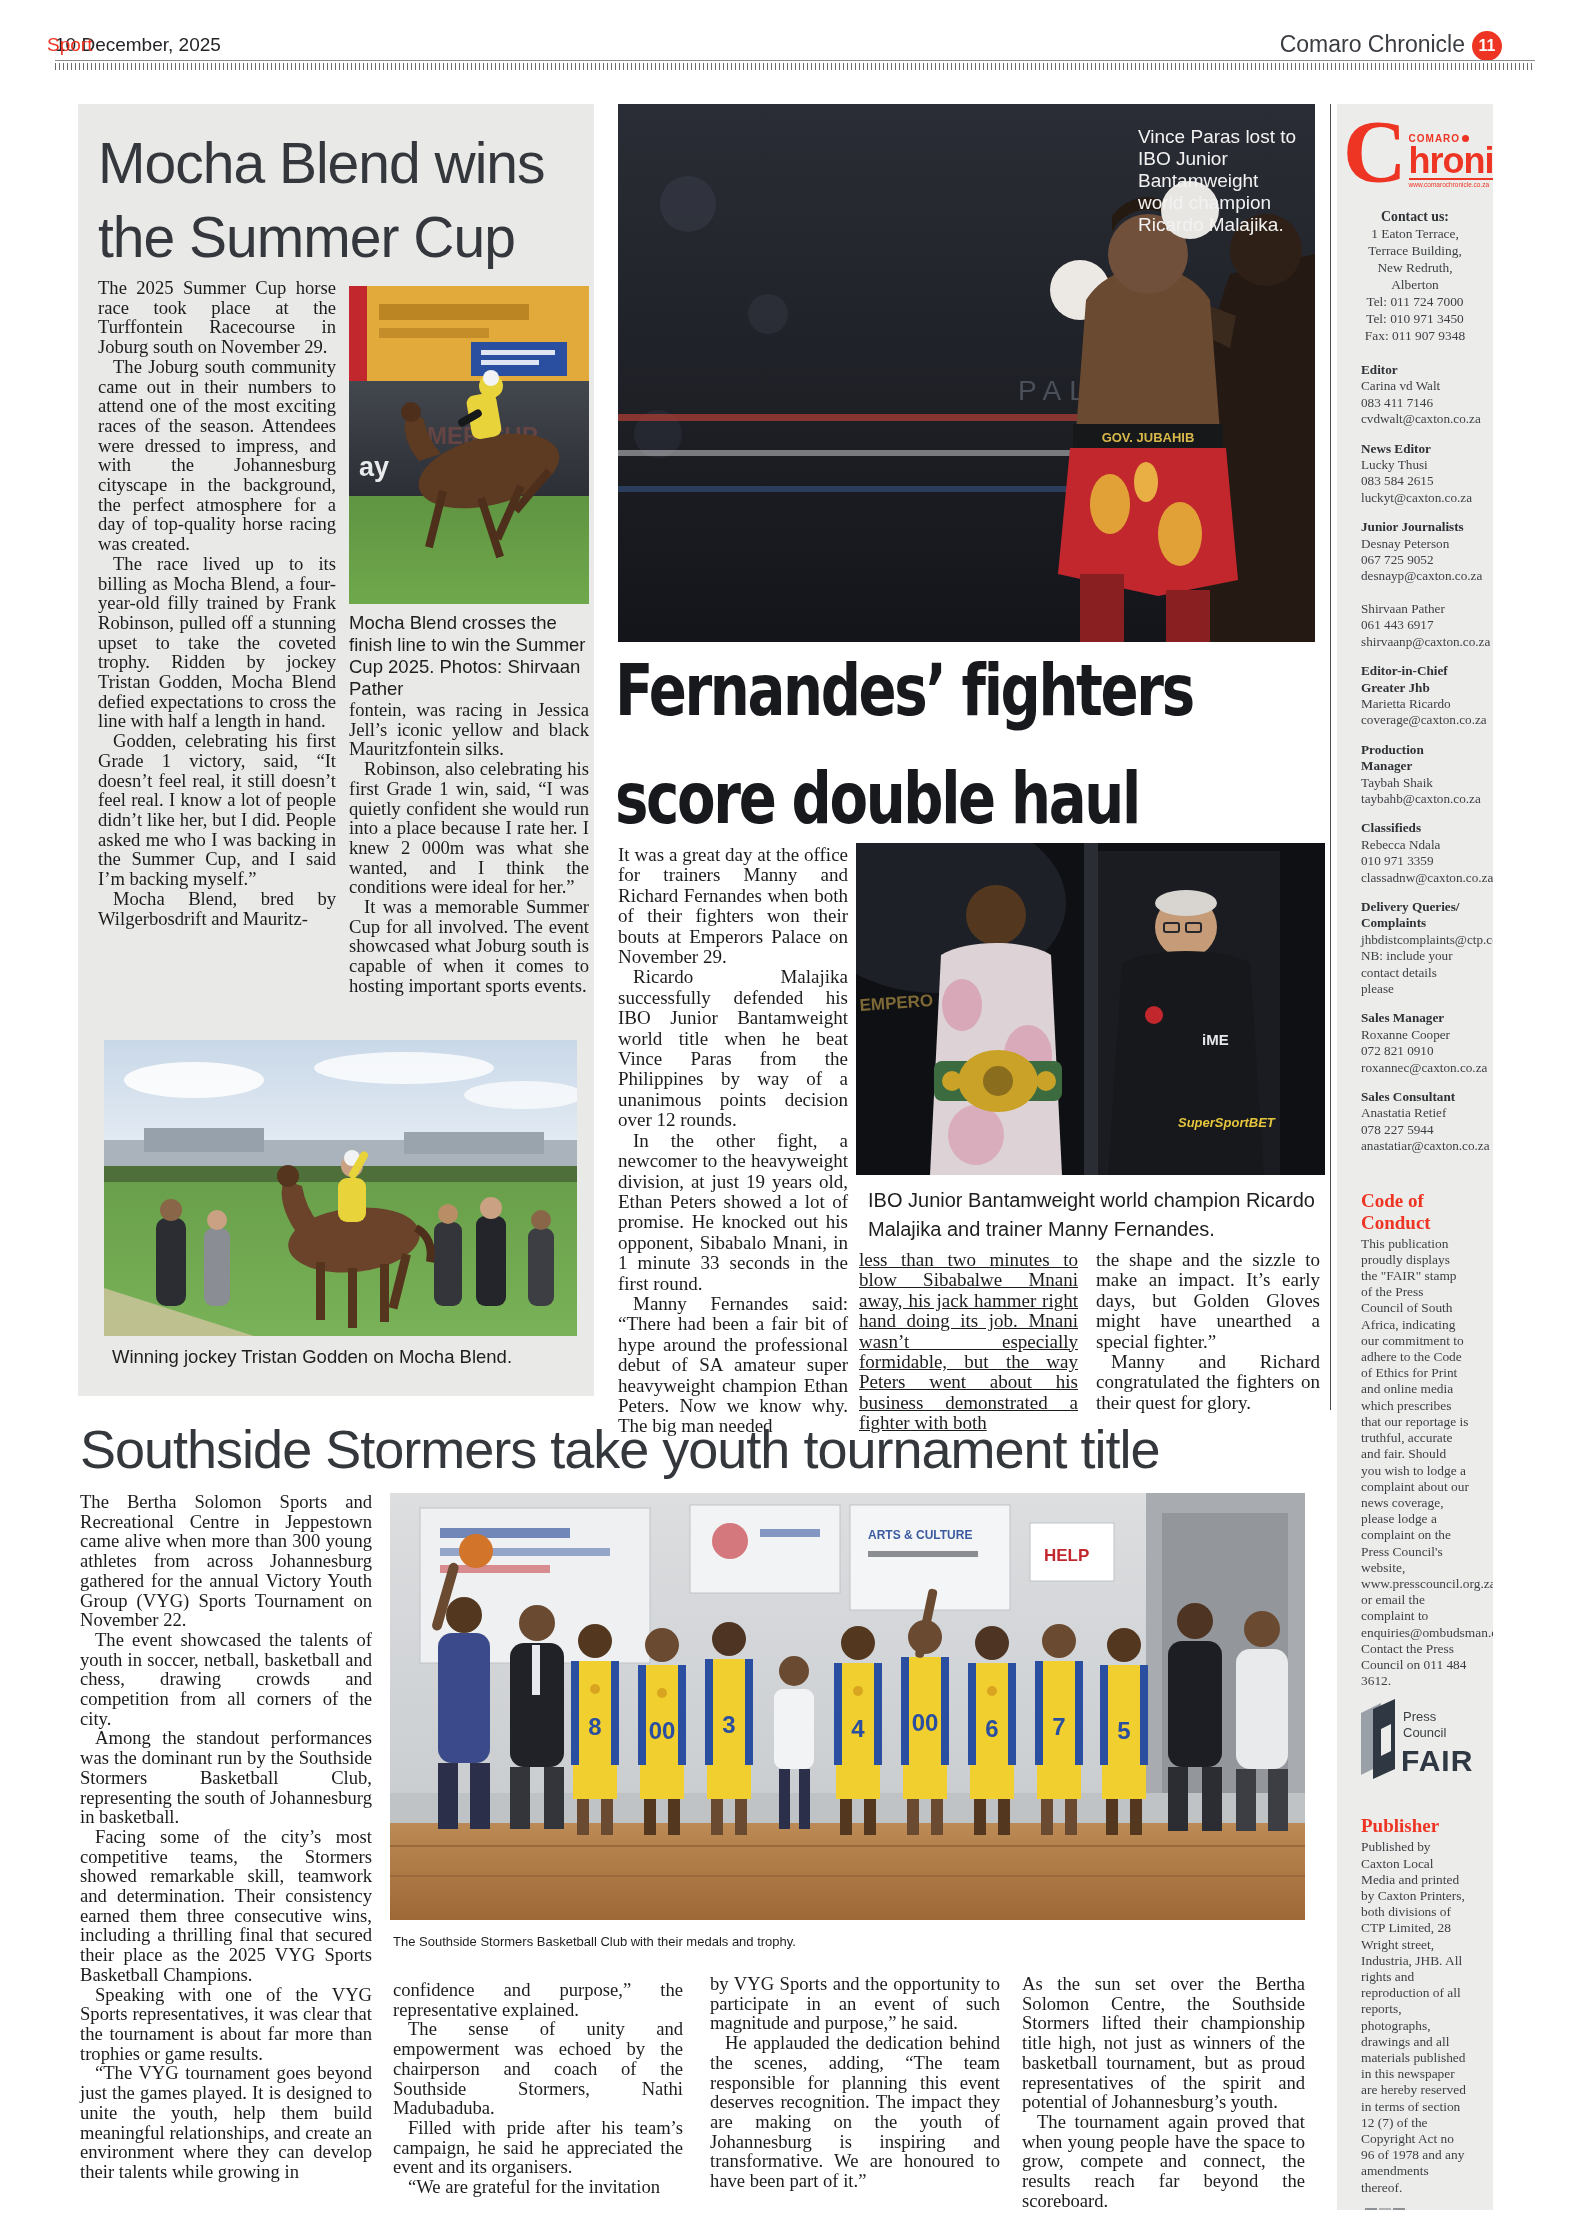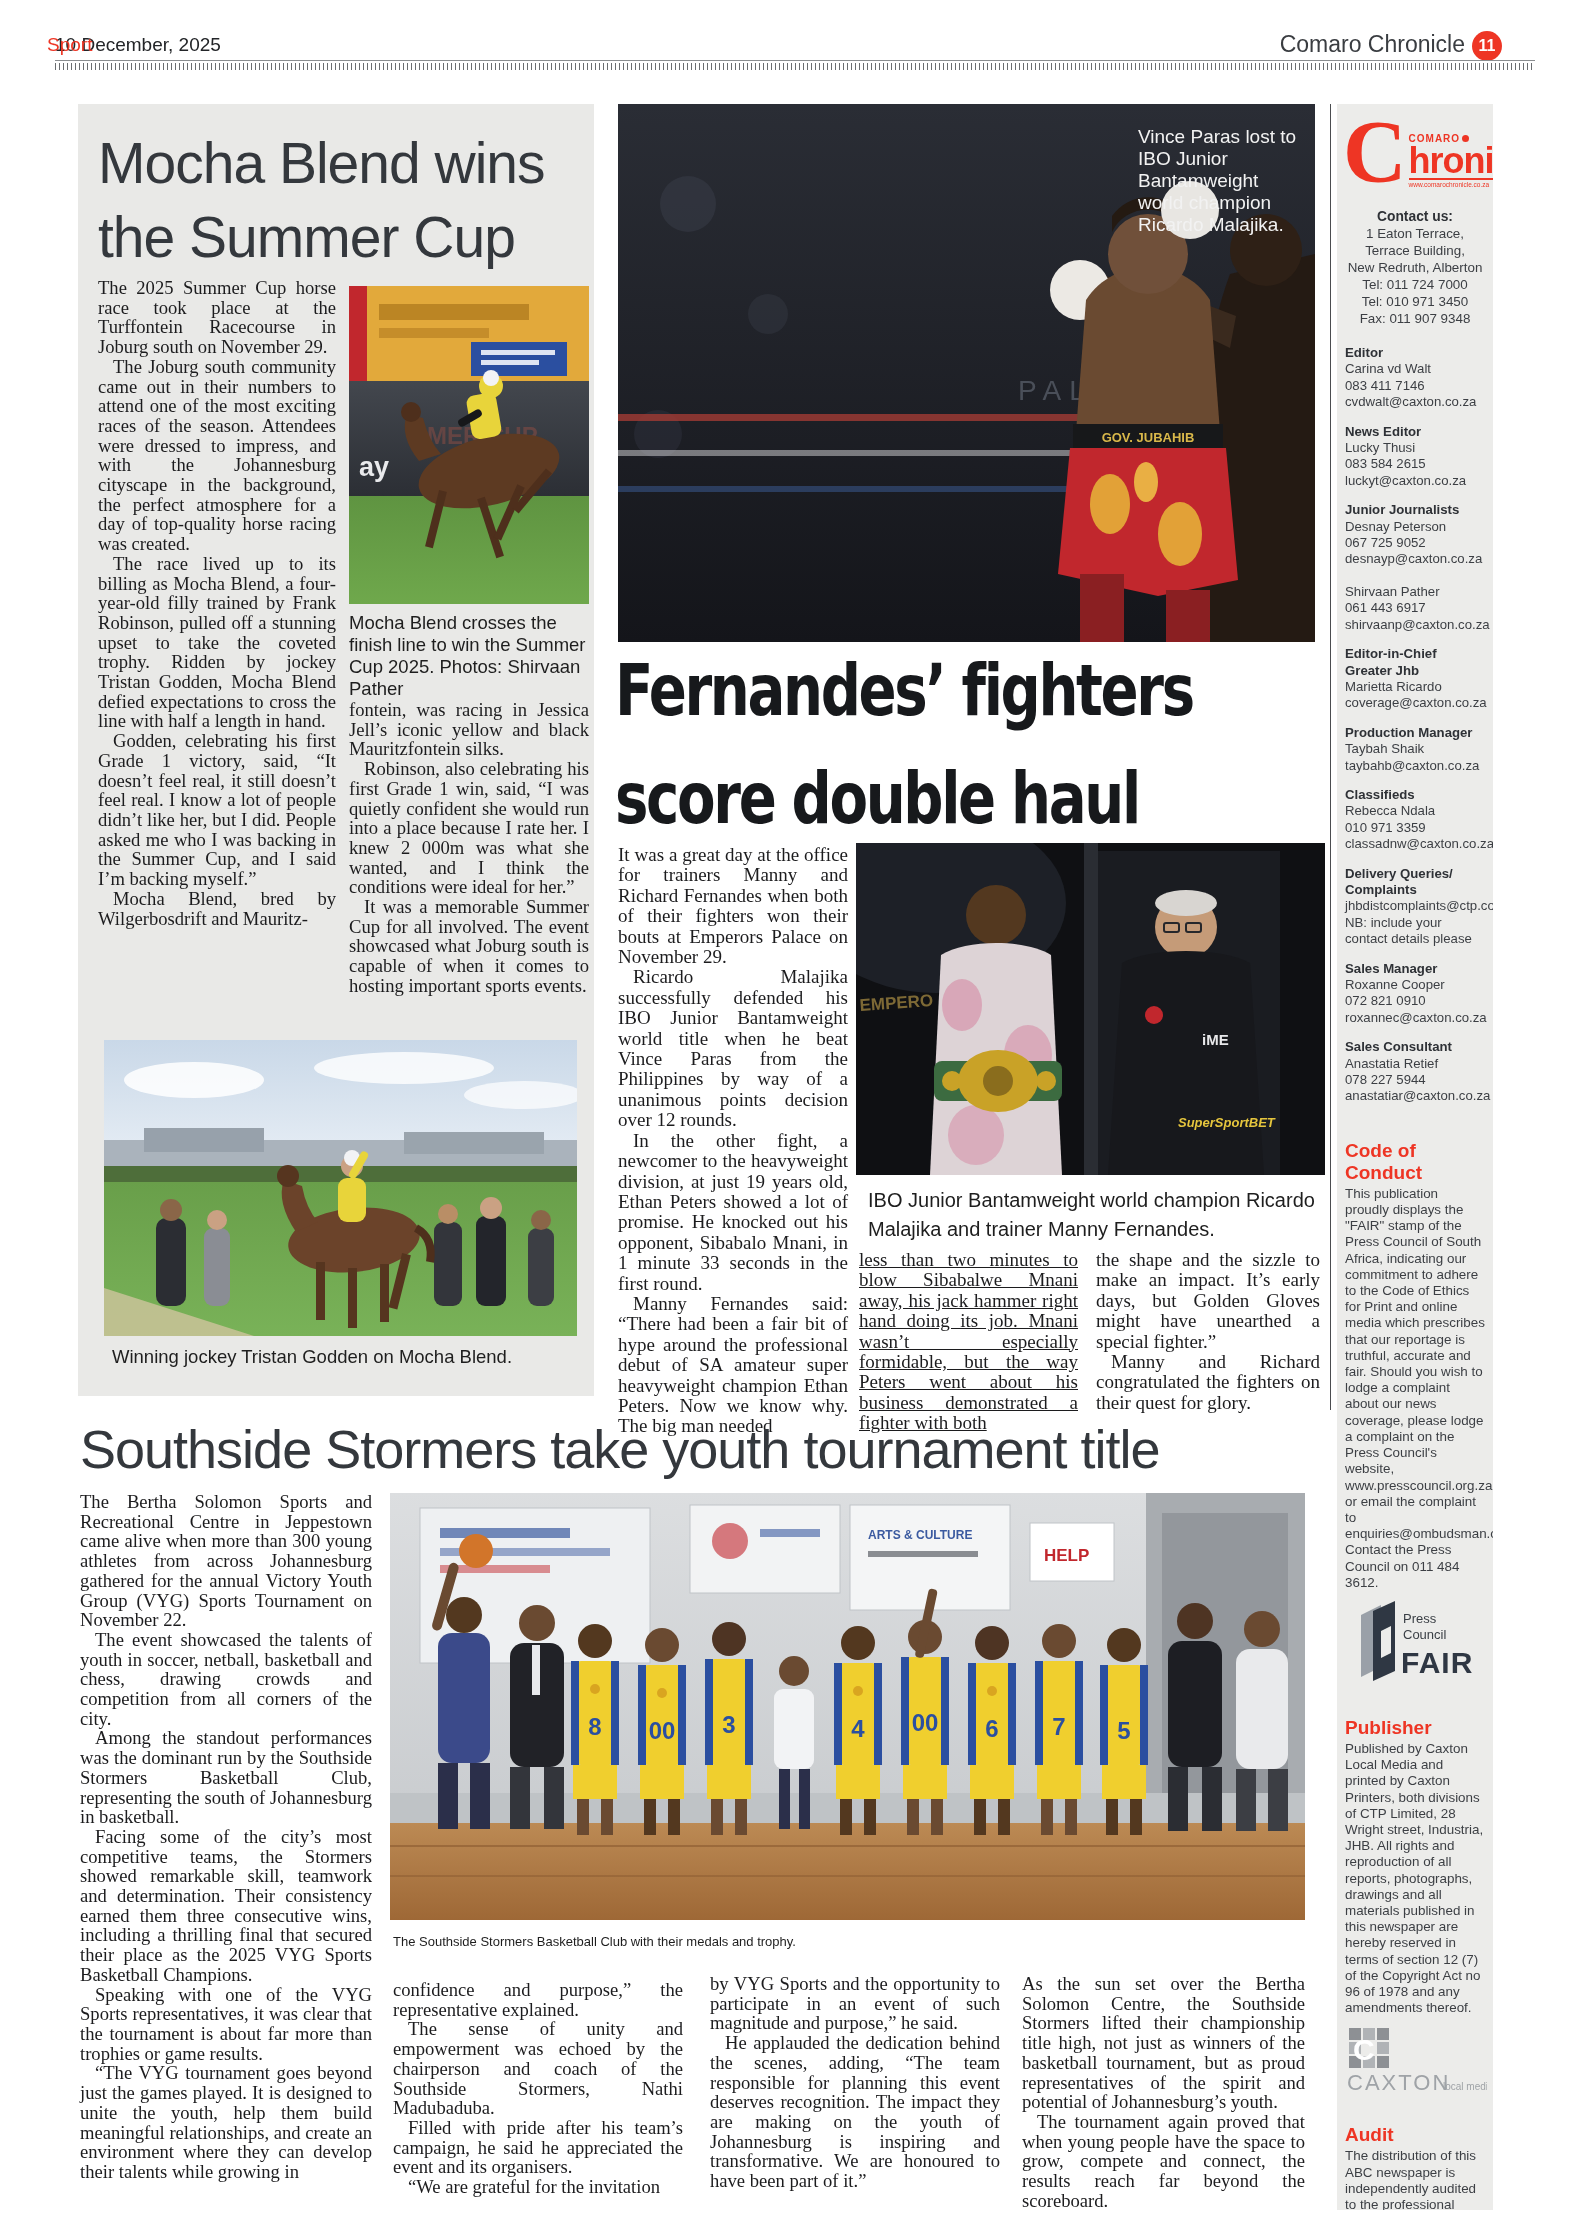--- a/index.html
+++ b/index.html
@@ -54,21 +54,21 @@
   .s-col1{left:80px;top:1492px;width:292px;}
   .s-photo{left:390px;top:1493px;width:915px;height:427px;}
   .s-cap{left:393px;top:1930px;width:915px;font-size:13px;line-height:23px;color:#1e1e1e;}
   .s-col2{left:393px;top:1980px;width:290px;}
   .s-col3{left:710px;top:1974px;width:290px;}
   .s-col4{left:1022px;top:1974px;width:283px;}
 
   
   .sidebar{left:1337px;top:104px;width:156px;height:2106px;background:#ececea;color:#3c3f44;
            display:flex;flex-direction:column;overflow:hidden;}
-  .sb-pad{padding:0 8px;}
+  .sb-pad{padding:0 24px;font-family:Liberation Serif, serif;}
   .sb-rule{height:5px;background:#ee3524;margin:9px 0;}
   .sb-logo{display:flex;align-items:flex-start;padding:10px 6px 0 6px;height:106px;}
   .sb-logo .bigC{font-size:88px;line-height:76px;font-weight:bold;color:#ee3524;
                  font-family:"Liberation Serif",serif;}
   .sb-logo .stack{margin-left:2px;margin-top:14px;}
   .sb-logo .small{font-size:10px;font-weight:bold;color:#ee3524;letter-spacing:1px;}
   .sb-logo .dot{display:inline-block;width:7px;height:7px;border-radius:50%;background:#ee3524;margin-left:2px;}
   .sb-logo .rest{font-size:36px;font-weight:bold;color:#ee3524;line-height:30px;letter-spacing:-1px;}
   .sb-logo .url{font-size:6.5px;color:#ee3524;border-top:2px solid #ee3524;margin-top:2px;padding-top:1px;}
   .contact{text-align:center;font-size:13.4px;line-height:17px;}

